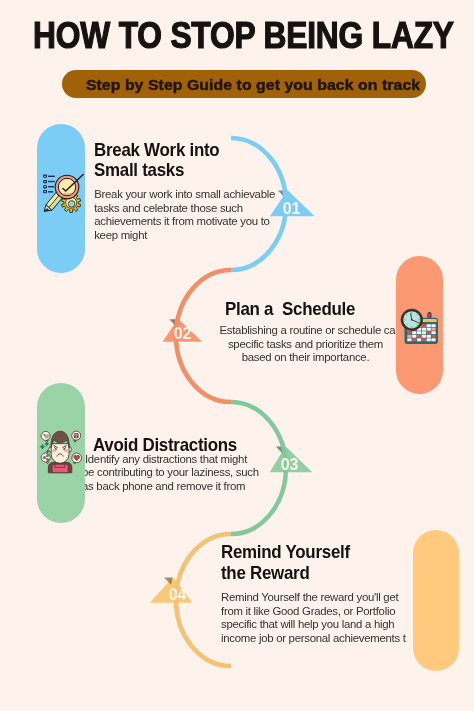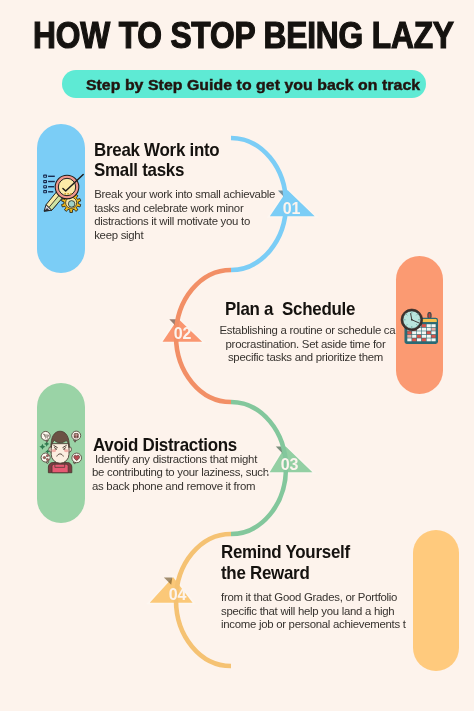--- a/index.html
+++ b/index.html
@@ -14,21 +14,21 @@
   
   .title{
     position:absolute;left:33px;top:17px;
     font-size:33px;font-weight:700;letter-spacing:-0.2px;
     color:#15120f;line-height:33px;white-space:nowrap;
     -webkit-text-stroke:1.1px #15120f;
     transform:scale(0.962,1.105);transform-origin:0 0;
   }
   .badge{
     position:absolute;left:62px;top:70px;width:364px;height:28px;
-    background:#5eead4;border-radius:14px;
+    background:#a16207;border-radius:14px;
   }
   .badge-label{
     position:absolute;left:0;top:0;width:364px;height:28px;
     display:flex;align-items:center;justify-content:center;
     font-size:15px;font-weight:700;color:#221510;letter-spacing:0.06px;
     -webkit-text-stroke:0.45px #221510;
     transform:scale(1.055,1.0);transform-origin:50% 50%;margin-left:9px;
   }
 
   
@@ -49,70 +49,71 @@
   
   .step-title{position:absolute;font-size:18.5px;font-weight:700;color:#15120f;line-height:20.7px;letter-spacing:-0.3px;transform:scaleX(0.915);transform-origin:0 0;}
   .step-body{position:absolute;font-size:11.4px;font-weight:400;color:#36322e;line-height:13.5px;letter-spacing:-0.28px;}
   .c{text-align:center;}
   .step-title>div,.step-body>div{white-space:pre;}
   .t1{left:94px;top:139.5px;}
   .b1{left:94.2px;top:188.2px;}
   .t2{left:224.5px;top:299px;}
   .b2{left:219.5px;top:324.4px;width:172px;}
   .t3{left:93px;top:434.5px;}
-  .b3{left:92px;top:452.8px;}
+  .b3{left:82px;top:452.8px;}
   .t4{left:220.5px;top:542px;}
   .b4{left:221px;top:591.4px;}
 </style>
 </head>
 <body>
 
 <div class="page">
 
   <div class="title">HOW TO STOP BEING LAZY</div>
 
   <div class="badge">
     <div class="badge-label">Step by Step Guide to get you back on track</div>
   </div>
 
   <div class="step-title t1">
     <div>Break Work into</div>
     <div>Small tasks</div>
   </div>
   <div class="step-body b1">
     <div>Break your work into small achievable</div>
-    <div>tasks and celebrate work minor</div>
-    <div>distractions it will motivate you to</div>
-    <div>keep sight</div>
+    <div>tasks and celebrate those such</div>
+    <div>achievements it from motivate you to</div>
+    <div>keep might</div>
   </div>
 
   <div class="step-title t2">
     <div>Plan a  Schedule</div>
   </div>
   <div class="step-body b2 c">
     <div>Establishing a routine or schedule can</div>
-    <div>procrastination. Set aside time for</div>
     <div>specific tasks and prioritize them</div>
+    <div>based on their importance.</div>
   </div>
 
   <div class="step-title t3">
     <div>Avoid Distractions</div>
   </div>
   <div class="step-body b3">
     <div> Identify any distractions that might</div>
     <div>be contributing to your laziness, such</div>
     <div>as back phone and remove it from</div>
   </div>
 
   <div class="step-title t4">
     <div>Remind Yourself</div>
     <div>the Reward</div>
   </div>
   <div class="step-body b4">
-    <div>from it that Good Grades, or Portfolio</div>
+    <div>Remind Yourself the reward you'll get</div>
+    <div>from it like Good Grades, or Portfolio</div>
     <div>specific that will help you land a high</div>
     <div>income job or personal achievements t</div>
   </div>
 
   <div class="card card1">
     <svg class="ic ic1" viewBox="0 0 100 100">
       <g stroke="#16294e" stroke-width="3.4" stroke-linecap="butt" fill="none">
         <line x1="14.9" y1="10.5" x2="31.2" y2="10.5"></line>
         <line x1="14.9" y1="23.2" x2="31.2" y2="23.2"></line>
         <line x1="14.9" y1="35.9" x2="29.5" y2="35.9"></line>

